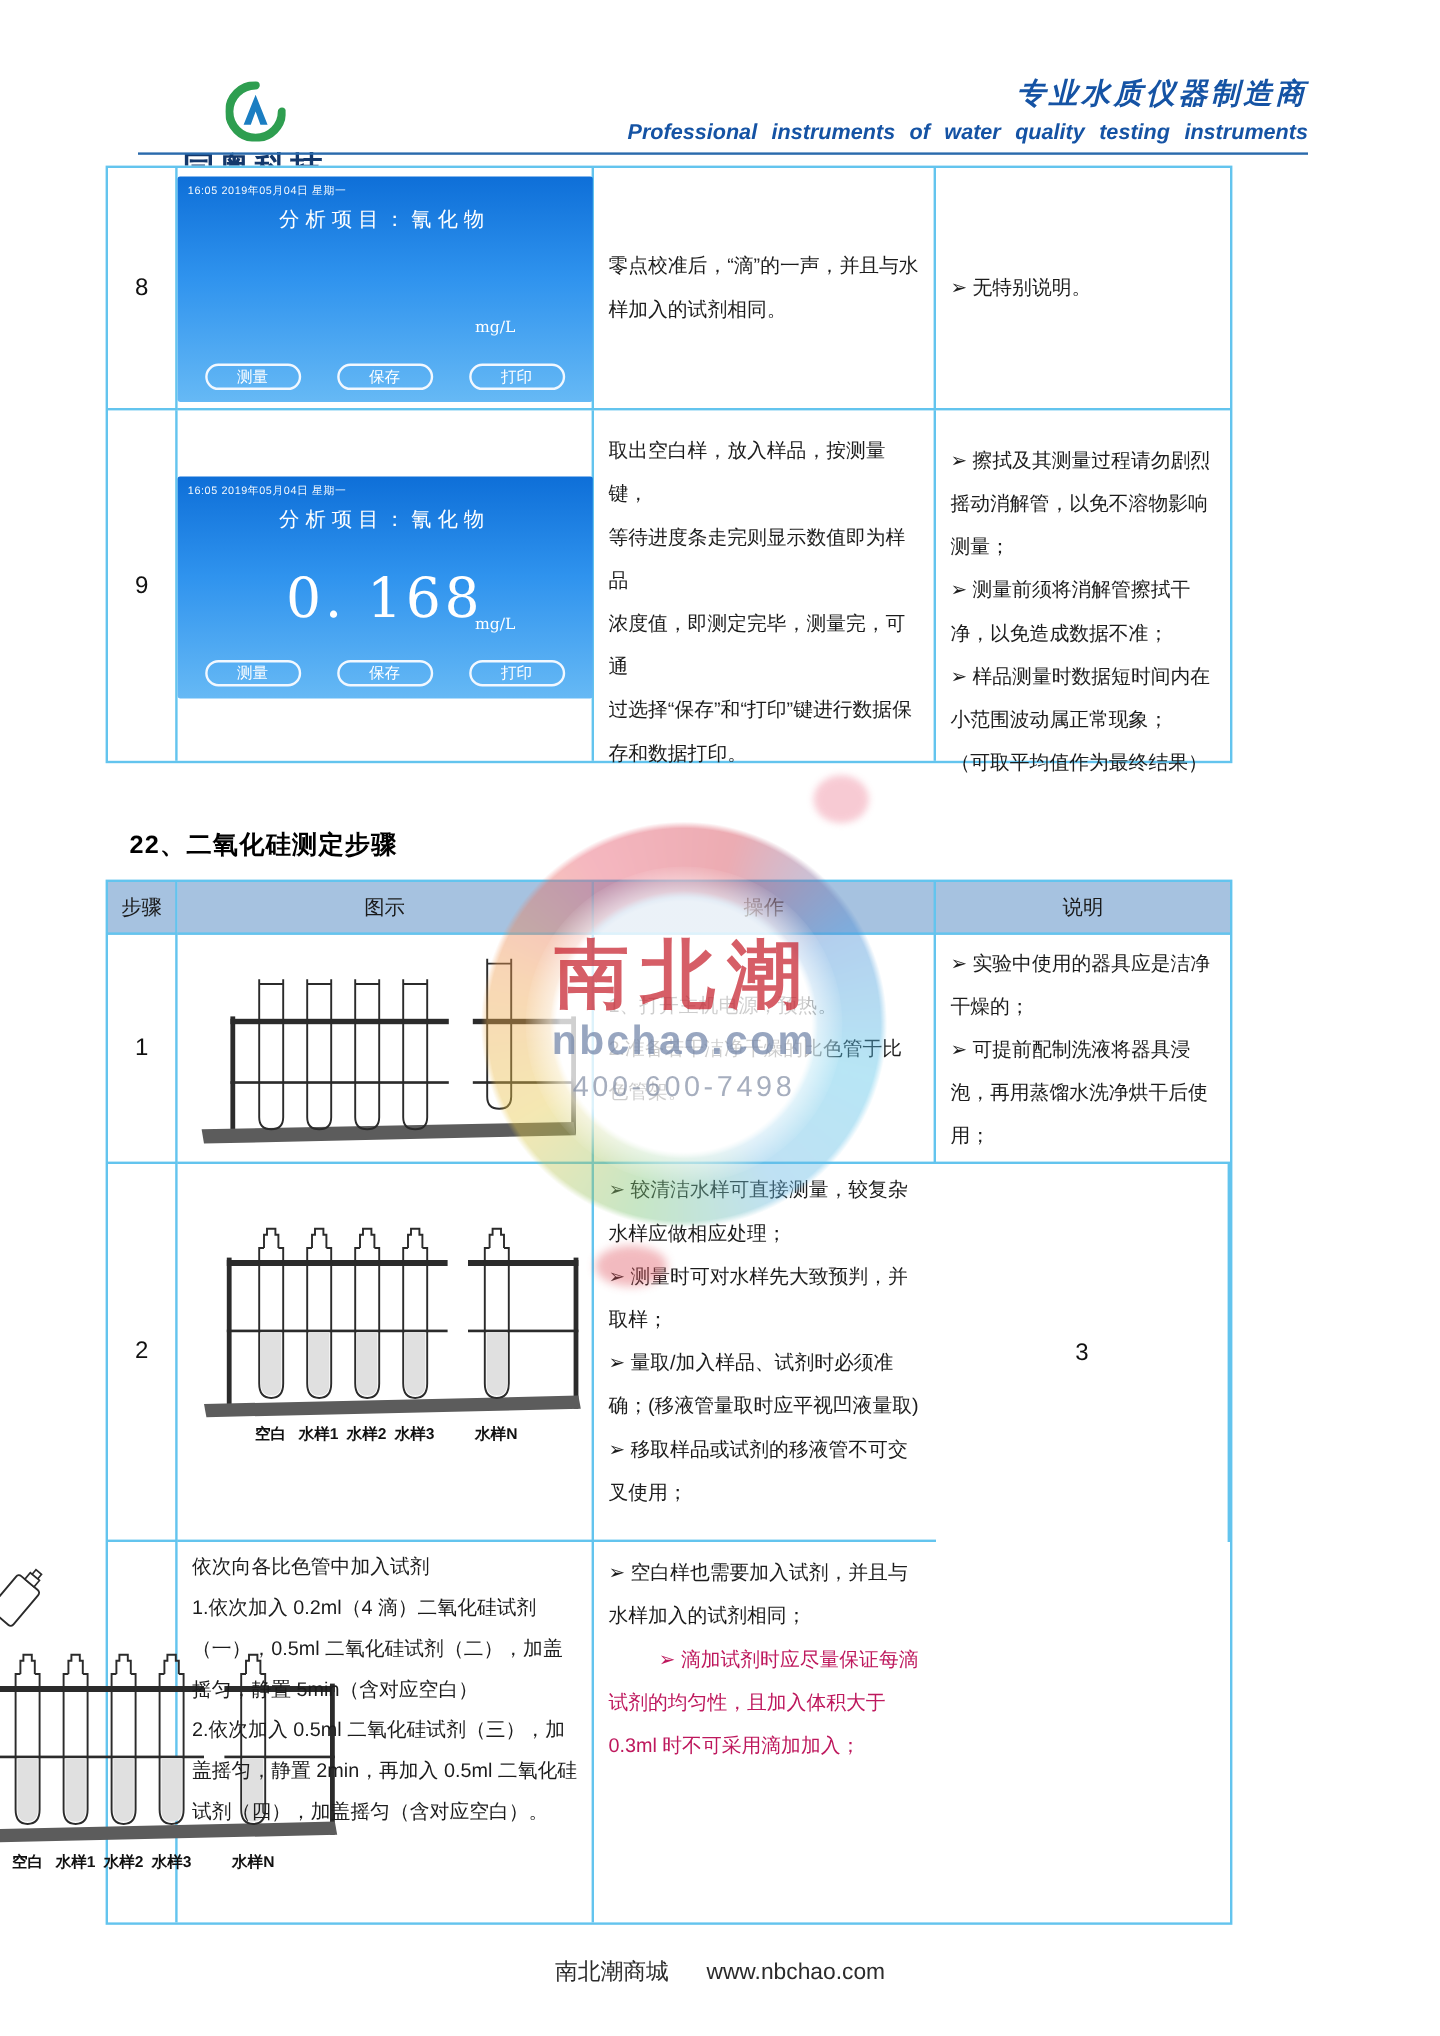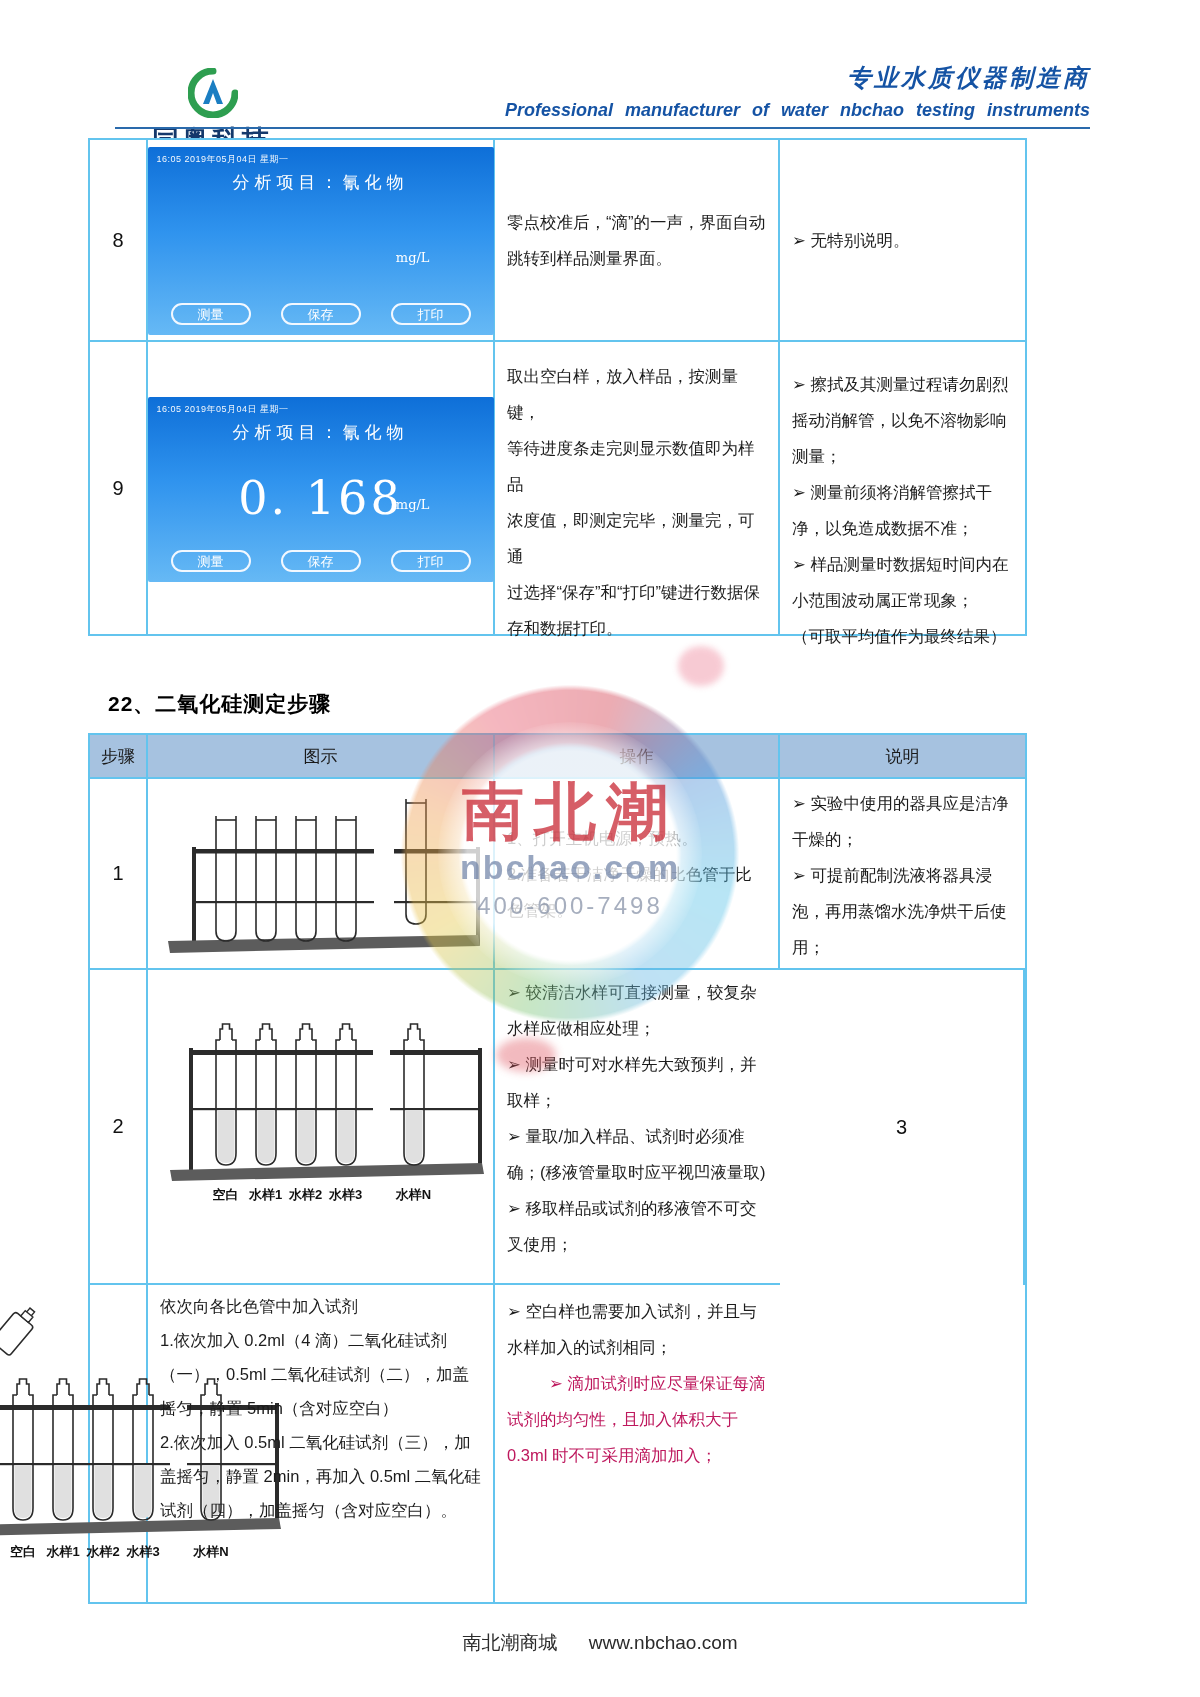--- a/index.html
+++ b/index.html
@@ -33,21 +33,21 @@
   .screen{width:346px;position:relative;color:#fff;border-radius:2px;
           background:linear-gradient(180deg,#0e6fd8 0%,#2f93ee 45%,#66b9f5 100%);
           font-family:"DejaVu Serif",serif;}
   .scr8{height:188px;margin-top:7px;} .scr9{height:185px;margin-top:55px;}
   .scr-status{position:absolute;top:6px;left:9px;font-size:9px;letter-spacing:.5px;
               font-family:"Liberation Sans",sans-serif;opacity:.95;}
   .scr-title{position:absolute;top:24px;left:0;width:100%;text-align:center;
              font-size:17px;letter-spacing:5px;}
   .scr-value{position:absolute;top:74px;left:0;width:100%;text-align:center;
              font-size:46px;letter-spacing:3px;}
-  .scr-unit{position:absolute;right:64px;bottom:70px;font-size:13px;}
+  .scr-unit{position:absolute;right:64px;bottom:54px;font-size:13px;}
   .scr-btns{position:absolute;bottom:10px;left:0;width:100%;display:flex;justify-content:center;gap:30px;}
   .scr-btn{width:80px;height:22px;line-height:20px;border:2px solid #f2f8ff;border-radius:12px;
            box-sizing:border-box;text-align:center;font-size:13px;}
 
   
   .diag{display:block;}
   .labels{position:relative;width:330px;height:20px;font-size:13px;font-weight:600;color:#111;}
   .labels span{position:absolute;width:46px;text-align:center;top:0;}
   .lb0{left:47px;} .lb1{left:87px;} .lb2{left:127px;} .lb3{left:167px;} .lb4{left:235px;}
 
@@ -114,40 +114,40 @@
       <path d="M25 3 A22 22 0 1 0 47 25" fill="none" stroke="#2e9e50" stroke-width="7" stroke-linecap="round"></path>
       <path d="M15 36 L25 11 L35 36 L29 36 L25 25 L21 36 Z" fill="#1b7ec2"></path>
     </svg>
     <div class="logo-txt">
       <div class="cn">同奥科技</div>
       <div class="en">TONG AO TECHNOLOGY</div>
     </div>
   </div>
   <div class="hdr-slogan">
     <div class="cn">专业水质仪器制造商</div>
-    <div class="en">Professional manufacturer of water nbchao testing instruments</div>
+    <div class="en">Professional instruments of water quality testing instruments</div>
   </div>
   <div class="hdr-rule"></div>
 
   <div class="tbl" id="tbl1">
 
     <div class="c step">8</div>
     <div class="c imgcell">
       <div class="screen scr8">
         <div class="scr-status">16:05  2019年05月04日 星期一</div>
         <div class="scr-title">分析项目：氰化物</div>
         <div class="scr-unit">mg/L</div>
         <div class="scr-btns">
           <span class="scr-btn">测量</span>
           <span class="scr-btn">保存</span>
           <span class="scr-btn">打印</span>
         </div>
       </div>
     </div>
-    <div class="c txt vc"><span>零点校准后，“滴”的一声，界面自动跳转到样品测量界面。</span></div>
+    <div class="c txt vc"><span>零点校准后，“滴”的一声，并且与水样加入的试剂相同。</span></div>
     <div class="c lc txt vc"><span>➢ 无特别说明。</span></div>
 
     <div class="c lr step">9</div>
     <div class="c lr imgcell">
       <div class="screen scr9">
         <div class="scr-status">16:05  2019年05月04日 星期一</div>
         <div class="scr-title">分析项目：氰化物</div>
         <div class="scr-value">0. 168</div>
         <div class="scr-unit">mg/L</div>
         <div class="scr-btns">

